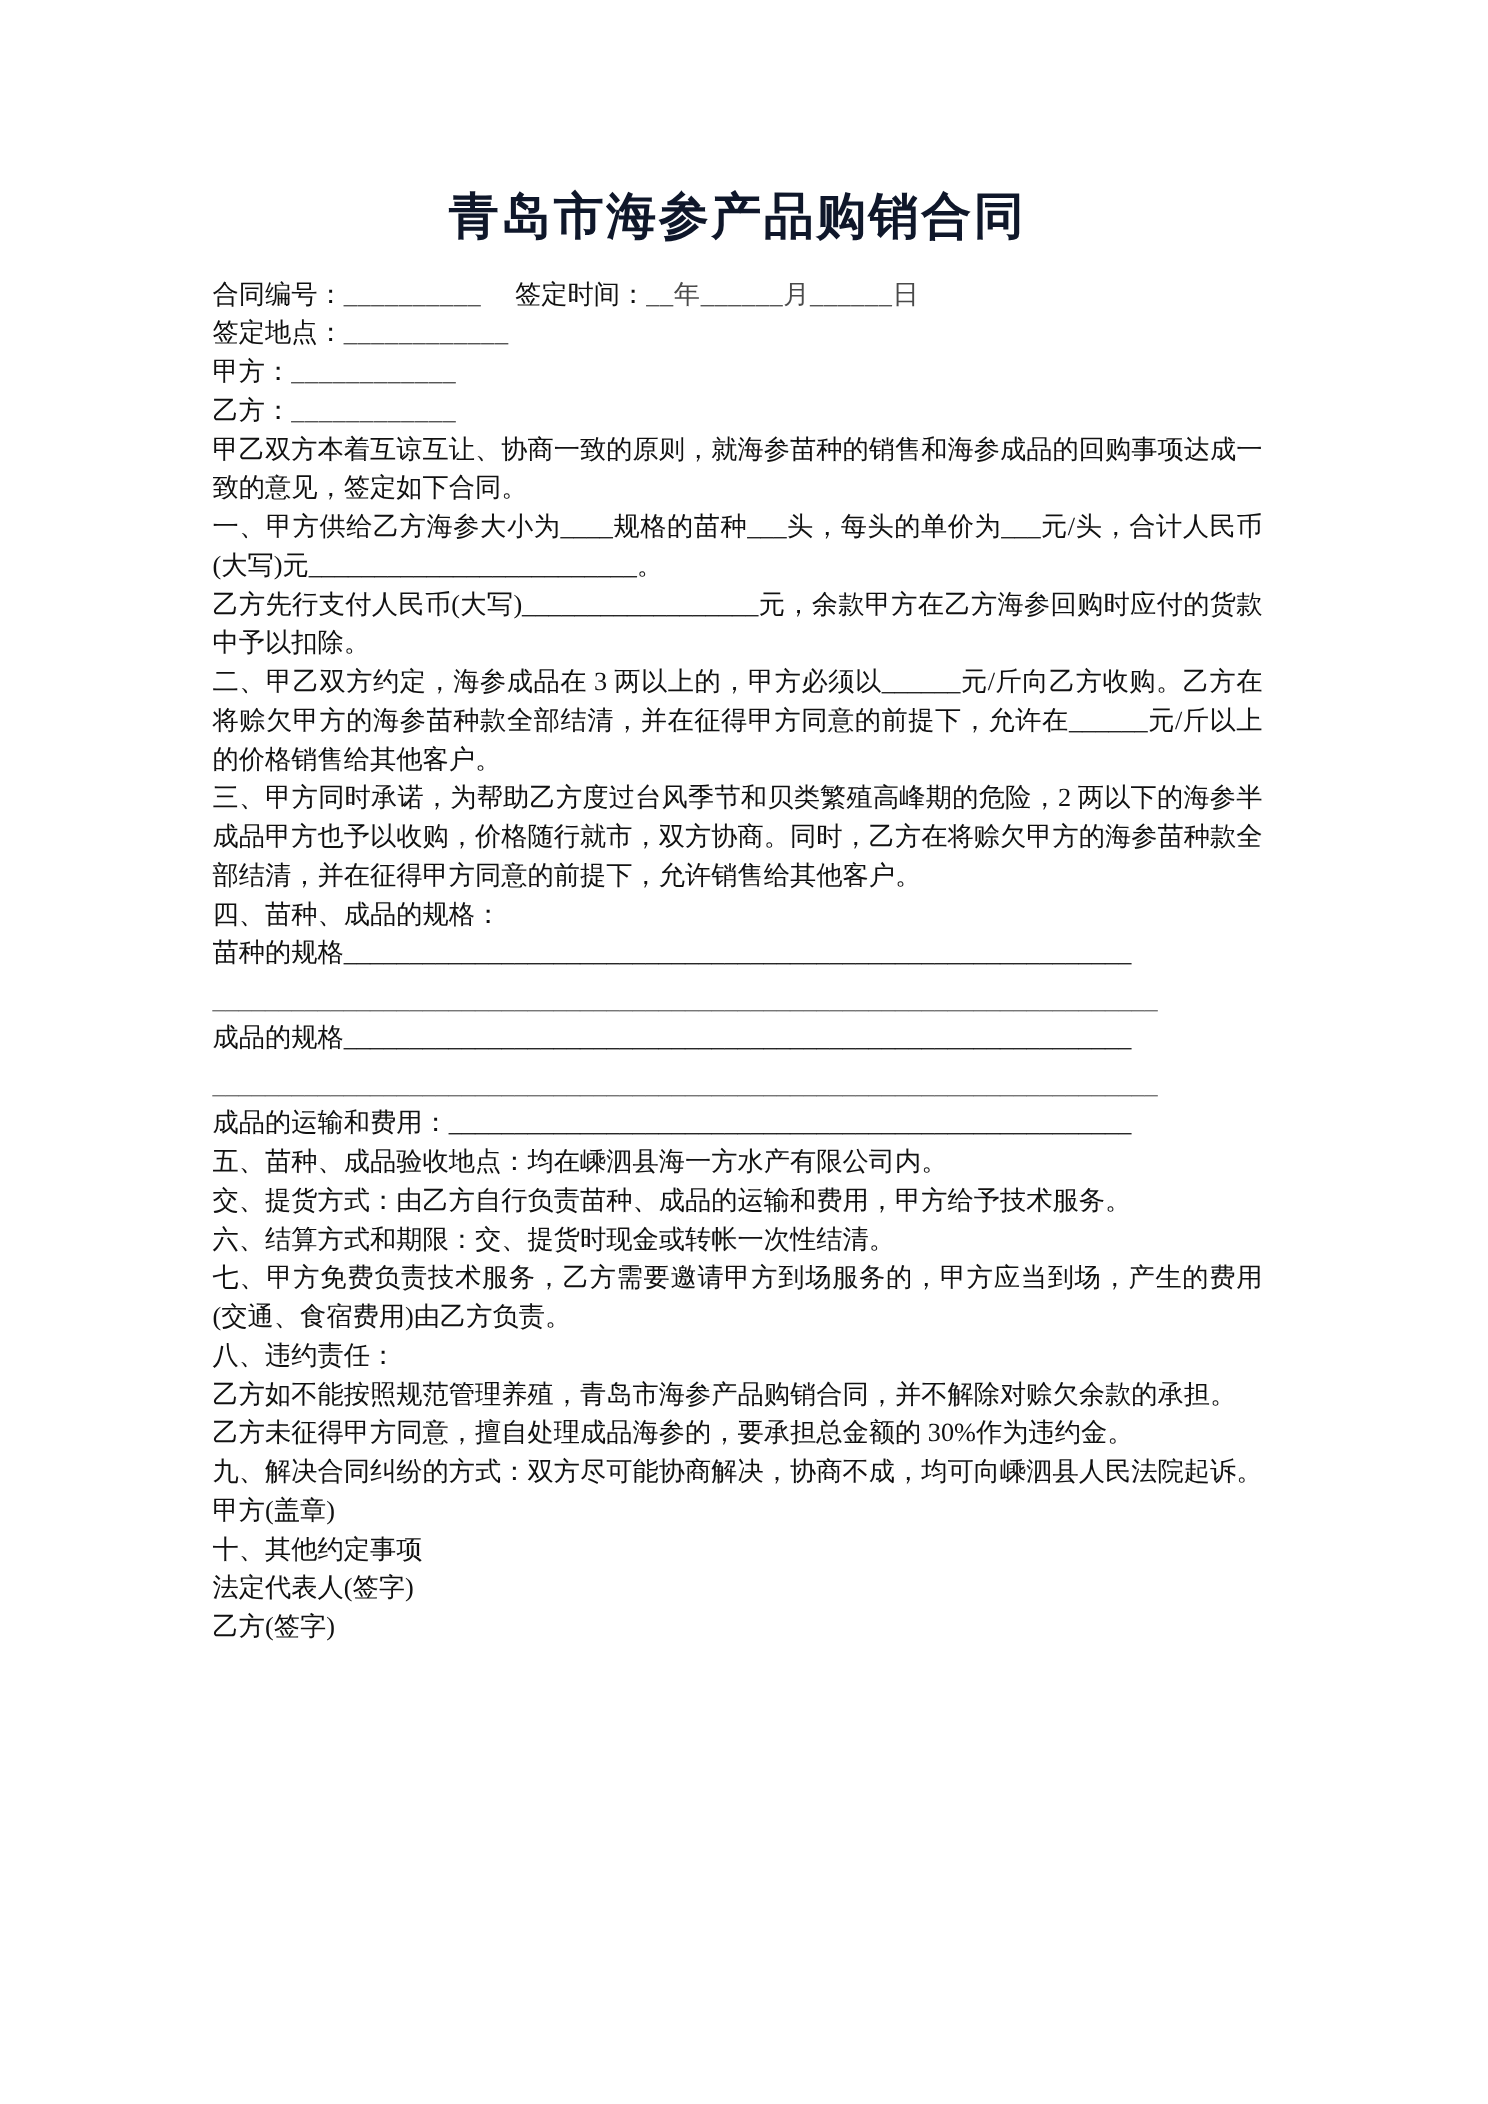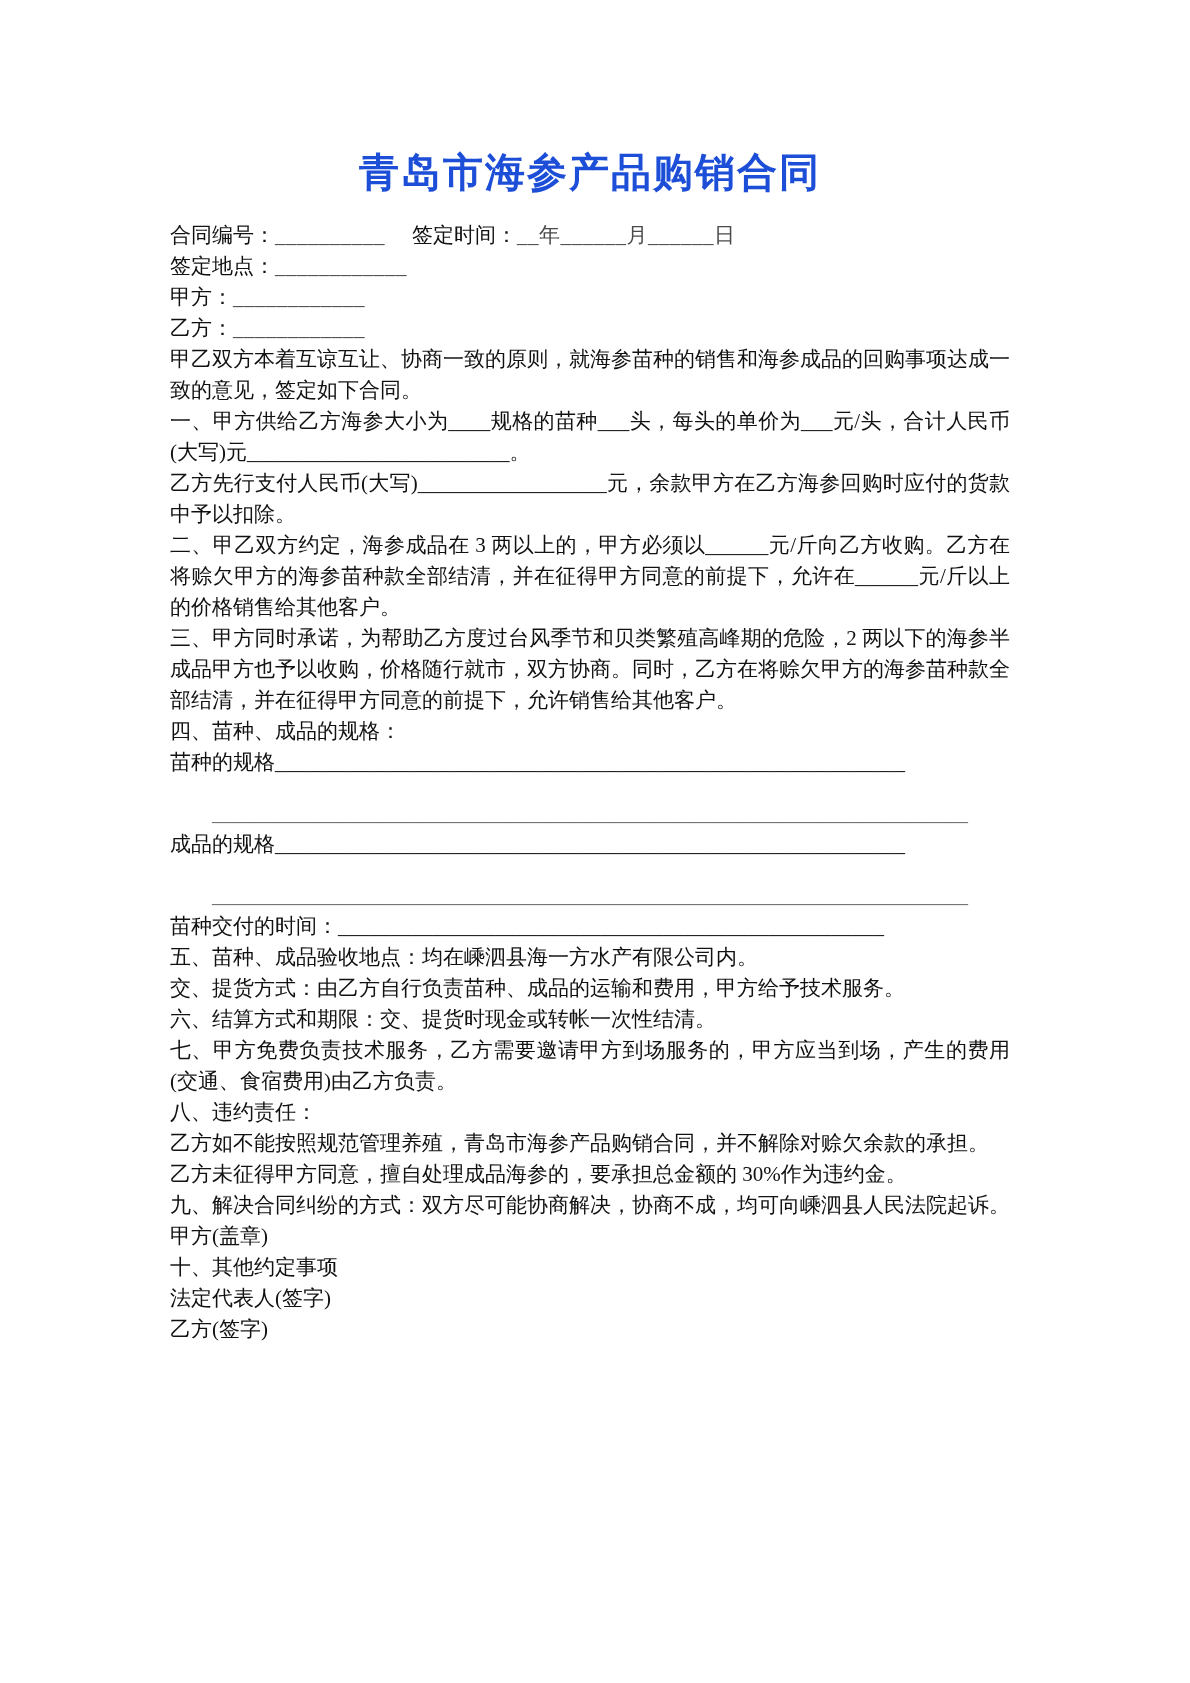--- a/index.html
+++ b/index.html
@@ -22,40 +22,40 @@
     top: 150px;
     width: 840px;
   }
   .doc-title {
     margin: 0 0 24px 0;
     font-size: 40px;
     line-height: 46px;
     font-weight: bold;
     text-align: center;
     letter-spacing: 2px;
-    color: #1d4ed8;
+    color: #0f172a;
   }
   p.line {
     margin: 0;
     font-size: 21px;
     line-height: 31px;
     text-align: justify;
     word-break: break-all;
     color: #111111;
   }
   .meta-line { text-align: left; }
   .meta-gap { margin-right: 27px; }
   .blank {
     color: #4a4a4a;
     letter-spacing: 0.5px;
   }
   p.blank-line {
-    margin-top: 20px;
+    margin-top: 6px;
     color: #6d6d6d;
-    text-align: center;
+    text-align: left;
   }
   p.spec-line .blank, p.blank-line { color: #6d6d6d; }
 </style>
 </head>
 <body>
 
 <div class="page">
   <div class="content">
 
     <h1 class="doc-title">青岛市海参产品购销合同</h1>
@@ -79,21 +79,21 @@
     <p class="line">甲乙双方本着互谅互让、协商一致的原则，就海参苗种的销售和海参成品的回购事项达成一致的意见，签定如下合同。</p>
     <p class="line">一、甲方供给乙方海参大小为____规格的苗种___头，每头的单价为___元/头，合计人民币(大写)元_________________________。</p>
     <p class="line">乙方先行支付人民币(大写)__________________元，余款甲方在乙方海参回购时应付的货款中予以扣除。</p>
     <p class="line">二、甲乙双方约定，海参成品在 3 两以上的，甲方必须以______元/斤向乙方收购。乙方在将赊欠甲方的海参苗种款全部结清，并在征得甲方同意的前提下，允许在______元/斤以上的价格销售给其他客户。</p>
     <p class="line">三、甲方同时承诺，为帮助乙方度过台风季节和贝类繁殖高峰期的危险，2 两以下的海参半成品甲方也予以收购，价格随行就市，双方协商。同时，乙方在将赊欠甲方的海参苗种款全部结清，并在征得甲方同意的前提下，允许销售给其他客户。</p>
     <p class="line">四、苗种、成品的规格：</p>
     <p class="line spec-line">苗种的规格____________________________________________________________</p>
     <p class="line blank-line">________________________________________________________________________</p>
     <p class="line spec-line">成品的规格____________________________________________________________</p>
     <p class="line blank-line">________________________________________________________________________</p>
-    <p class="line spec-line">苗种交付的时间：____________________________________________________</p>
+    <p class="line spec-line">成品的运输和费用：____________________________________________________</p>
     <p class="line">五、苗种、成品验收地点：均在嵊泗县海一方水产有限公司内。</p>
     <p class="line">交、提货方式：由乙方自行负责苗种、成品的运输和费用，甲方给予技术服务。</p>
     <p class="line">六、结算方式和期限：交、提货时现金或转帐一次性结清。</p>
     <p class="line">七、甲方免费负责技术服务，乙方需要邀请甲方到场服务的，甲方应当到场，产生的费用(交通、食宿费用)由乙方负责。</p>
     <p class="line">八、违约责任：</p>
     <p class="line">乙方如不能按照规范管理养殖，青岛市海参产品购销合同，并不解除对赊欠余款的承担。</p>
     <p class="line">乙方未征得甲方同意，擅自处理成品海参的，要承担总金额的 30%作为违约金。</p>
     <p class="line">九、解决合同纠纷的方式：双方尽可能协商解决，协商不成，均可向嵊泗县人民法院起诉。</p>
     <p class="line">甲方(盖章)</p>
     <p class="line">十、其他约定事项</p>

